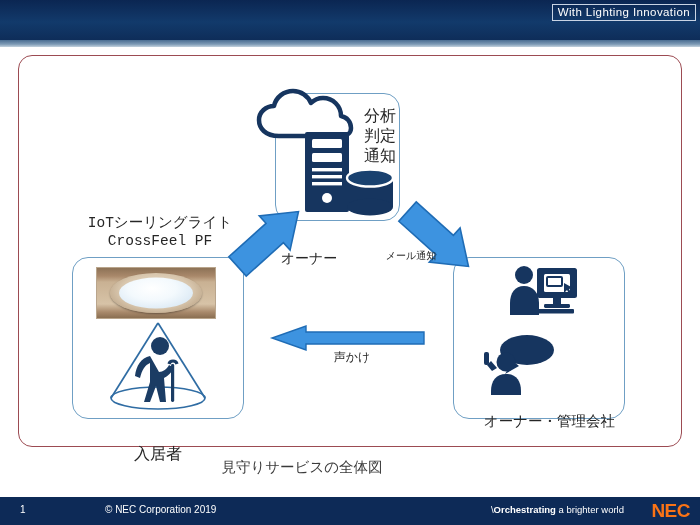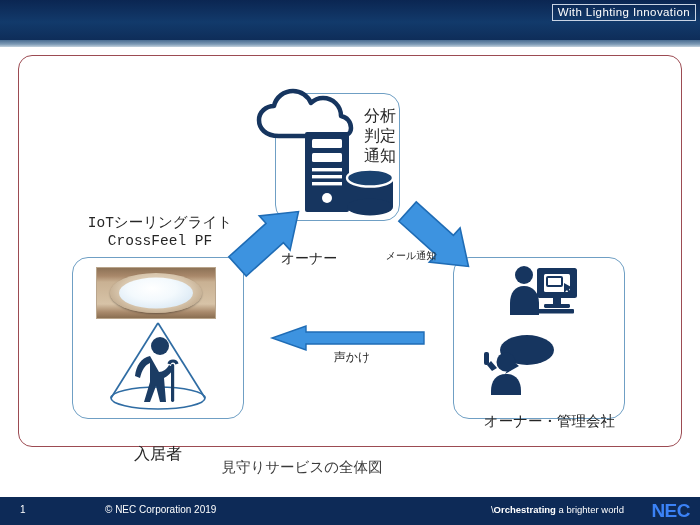--- a/index.html
+++ b/index.html
@@ -91,21 +91,21 @@
     right: 76px; top: 7px;
     font-size: 9.5px; color: #ffffff;
     white-space: nowrap;
   }
   .footer-slogan b { font-weight: bold; }
   .footer-logo {
     position: absolute;
     right: 10px; top: 3px;
     font-size: 19px;
     font-weight: bold;
-    color: #3b82f6;
+    color: #f97316;
     letter-spacing: -0.5px;
   }
 
   
   .node {
     position: absolute;
     box-sizing: border-box;
     border: 1.4px solid #6f9fc4;
     border-radius: 16px;
     background: #ffffff;

